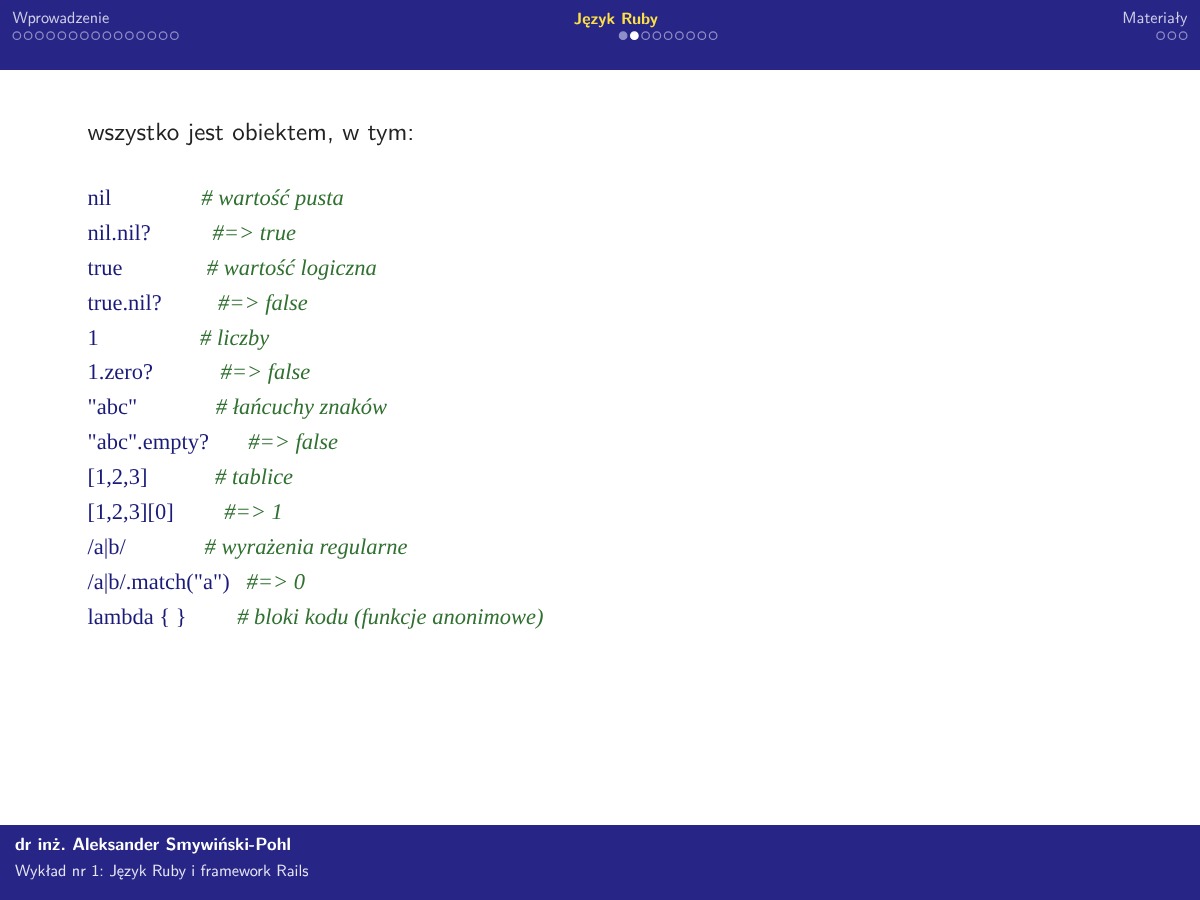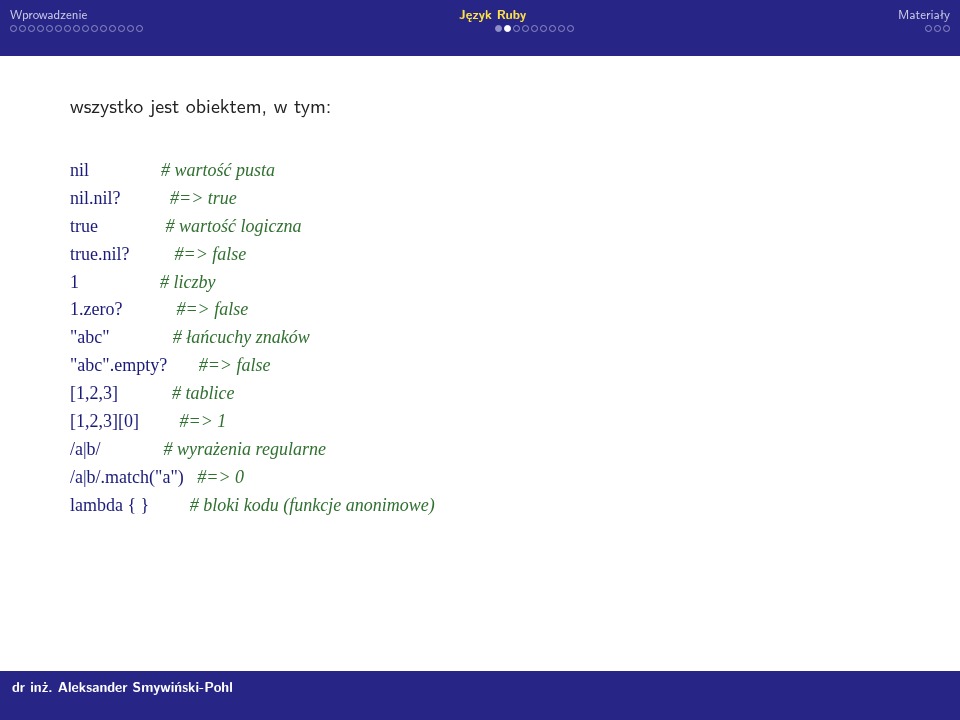--- a/index.html
+++ b/index.html
@@ -49,37 +49,37 @@
   .title {
     color: #c01818;
     font-size: 30px;
     font-weight: 700;
     margin-bottom: 36px;
   }
   .intro {
     font-size: 20px;
     color: #222;
     margin-left: 30px;
-    margin-bottom: 38px;
+    margin-bottom: 26px;
   }
   .code {
     font-family: Liberation Serif, serif;
     font-size: 18px;
     line-height: 1.55;
     margin-left: 30px;
     white-space: pre;
   }
   .tok-expr { color: #1a1a7a; }
   .tok-comment { color: #307030; font-style: italic; }
   .footer {
     position: absolute;
     bottom: 0; left: 0; right: 0;
     background: #272586;
     color: #ffffff;
-    height: 49px;
+    height: 60px;
     padding: 5px 12px;
     font-size: 14px;
   }
   .footer-line1 { font-weight: 600; }
   .footer-line2 { font-size: 13px; margin-top: 2px; color: #e6e6f5; }
   .footer-logo {
     position: absolute;
     right: 16px;
     top: 10px;
     color: #86efac;
@@ -141,14 +141,15 @@
   </div>
 </div>
 
 <div class="content">
   <p class="intro">wszystko jest obiektem, w tym:</p>
   <div class="code" id="code-block"><div><span class="tok-expr">nil                </span><span class="tok-comment"># wartość pusta</span></div><div><span class="tok-expr">nil.nil?           </span><span class="tok-comment">#=&gt; true</span></div><div><span class="tok-expr">true               </span><span class="tok-comment"># wartość logiczna</span></div><div><span class="tok-expr">true.nil?          </span><span class="tok-comment">#=&gt; false</span></div><div><span class="tok-expr">1                  </span><span class="tok-comment"># liczby</span></div><div><span class="tok-expr">1.zero?            </span><span class="tok-comment">#=&gt; false</span></div><div><span class="tok-expr">"abc"              </span><span class="tok-comment"># łańcuchy znaków</span></div><div><span class="tok-expr">"abc".empty?       </span><span class="tok-comment">#=&gt; false</span></div><div><span class="tok-expr">[1,2,3]            </span><span class="tok-comment"># tablice</span></div><div><span class="tok-expr">[1,2,3][0]         </span><span class="tok-comment">#=&gt; 1</span></div><div><span class="tok-expr">/a|b/              </span><span class="tok-comment"># wyrażenia regularne</span></div><div><span class="tok-expr">/a|b/.match("a")   </span><span class="tok-comment">#=&gt; 0</span></div><div><span class="tok-expr">lambda { }         </span><span class="tok-comment"># bloki kodu (funkcje anonimowe)</span></div></div>
 </div>
 
 <div class="footer">
   <div class="footer-line1">dr inż. Aleksander Smywiński-Pohl</div>
+  <div class="footer-line2">Wykład nr 1: Język Ruby i framework Rails</div>
   <div class="footer-logo">EPI</div>
 </div>
 
 </body></html>

